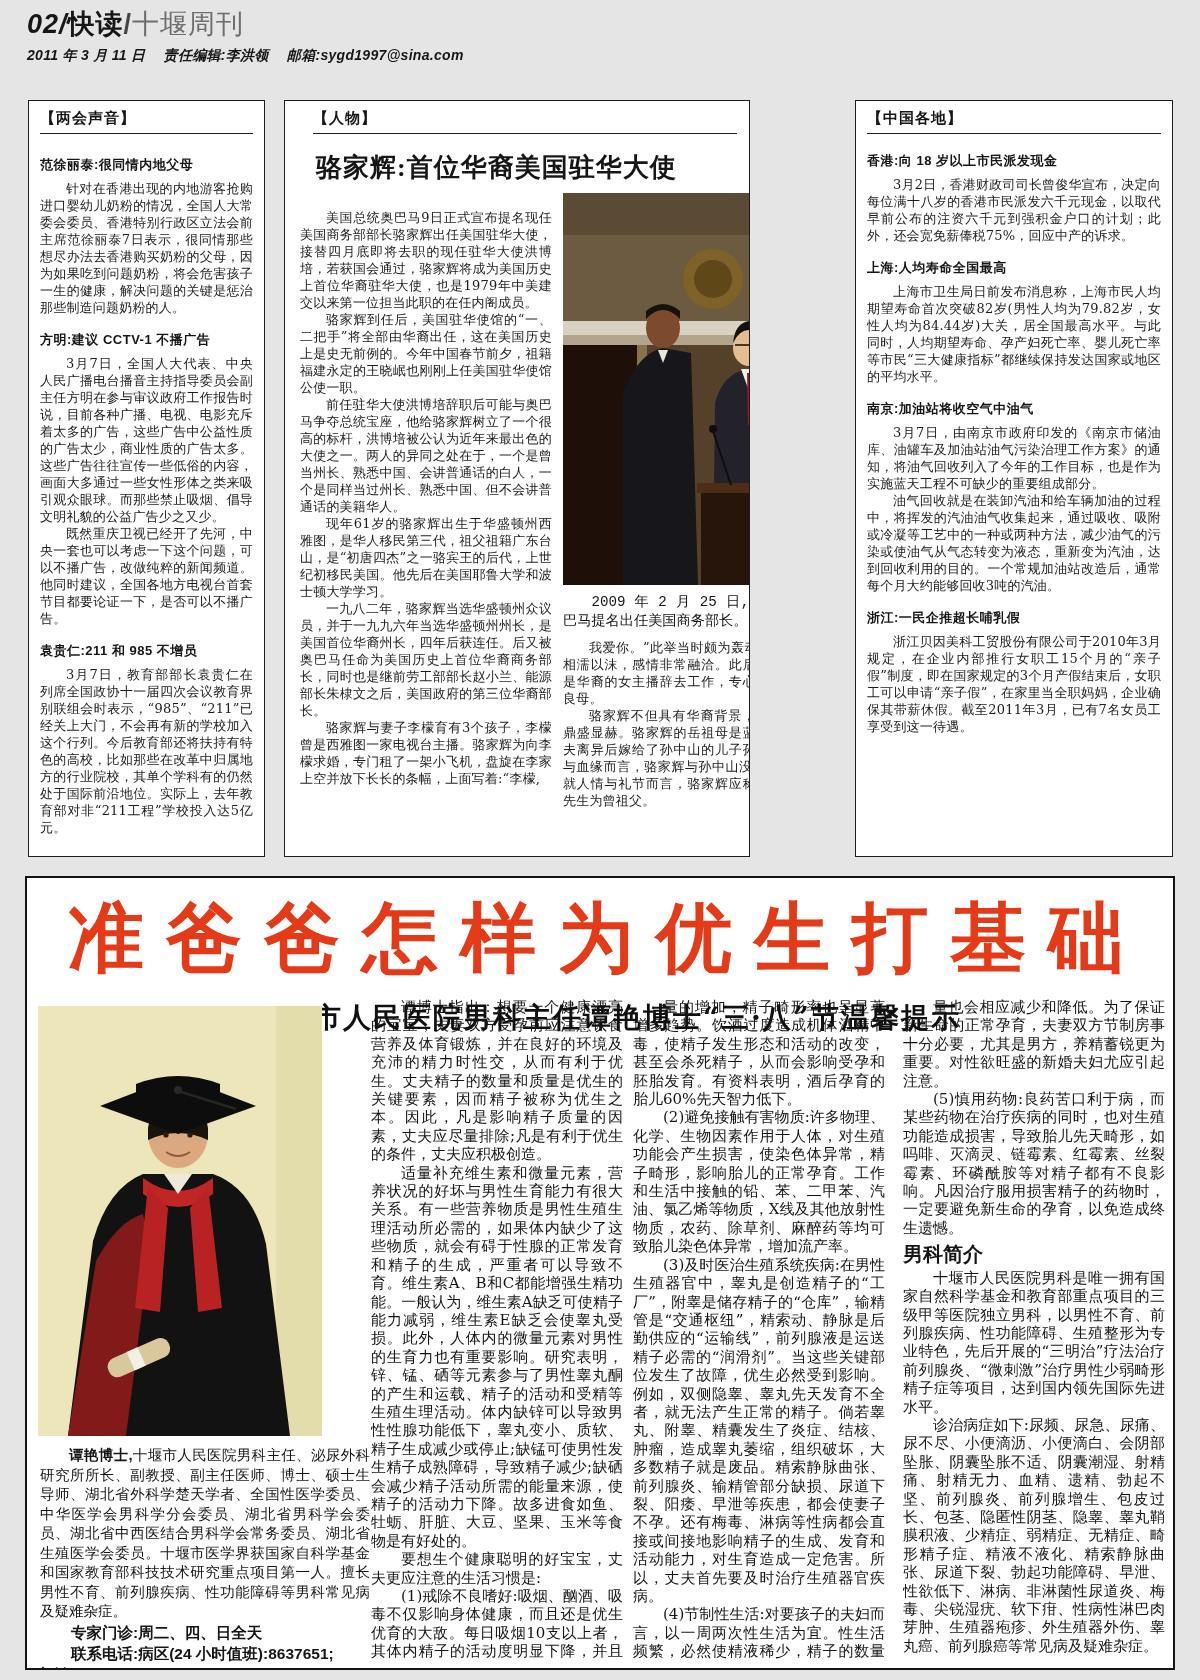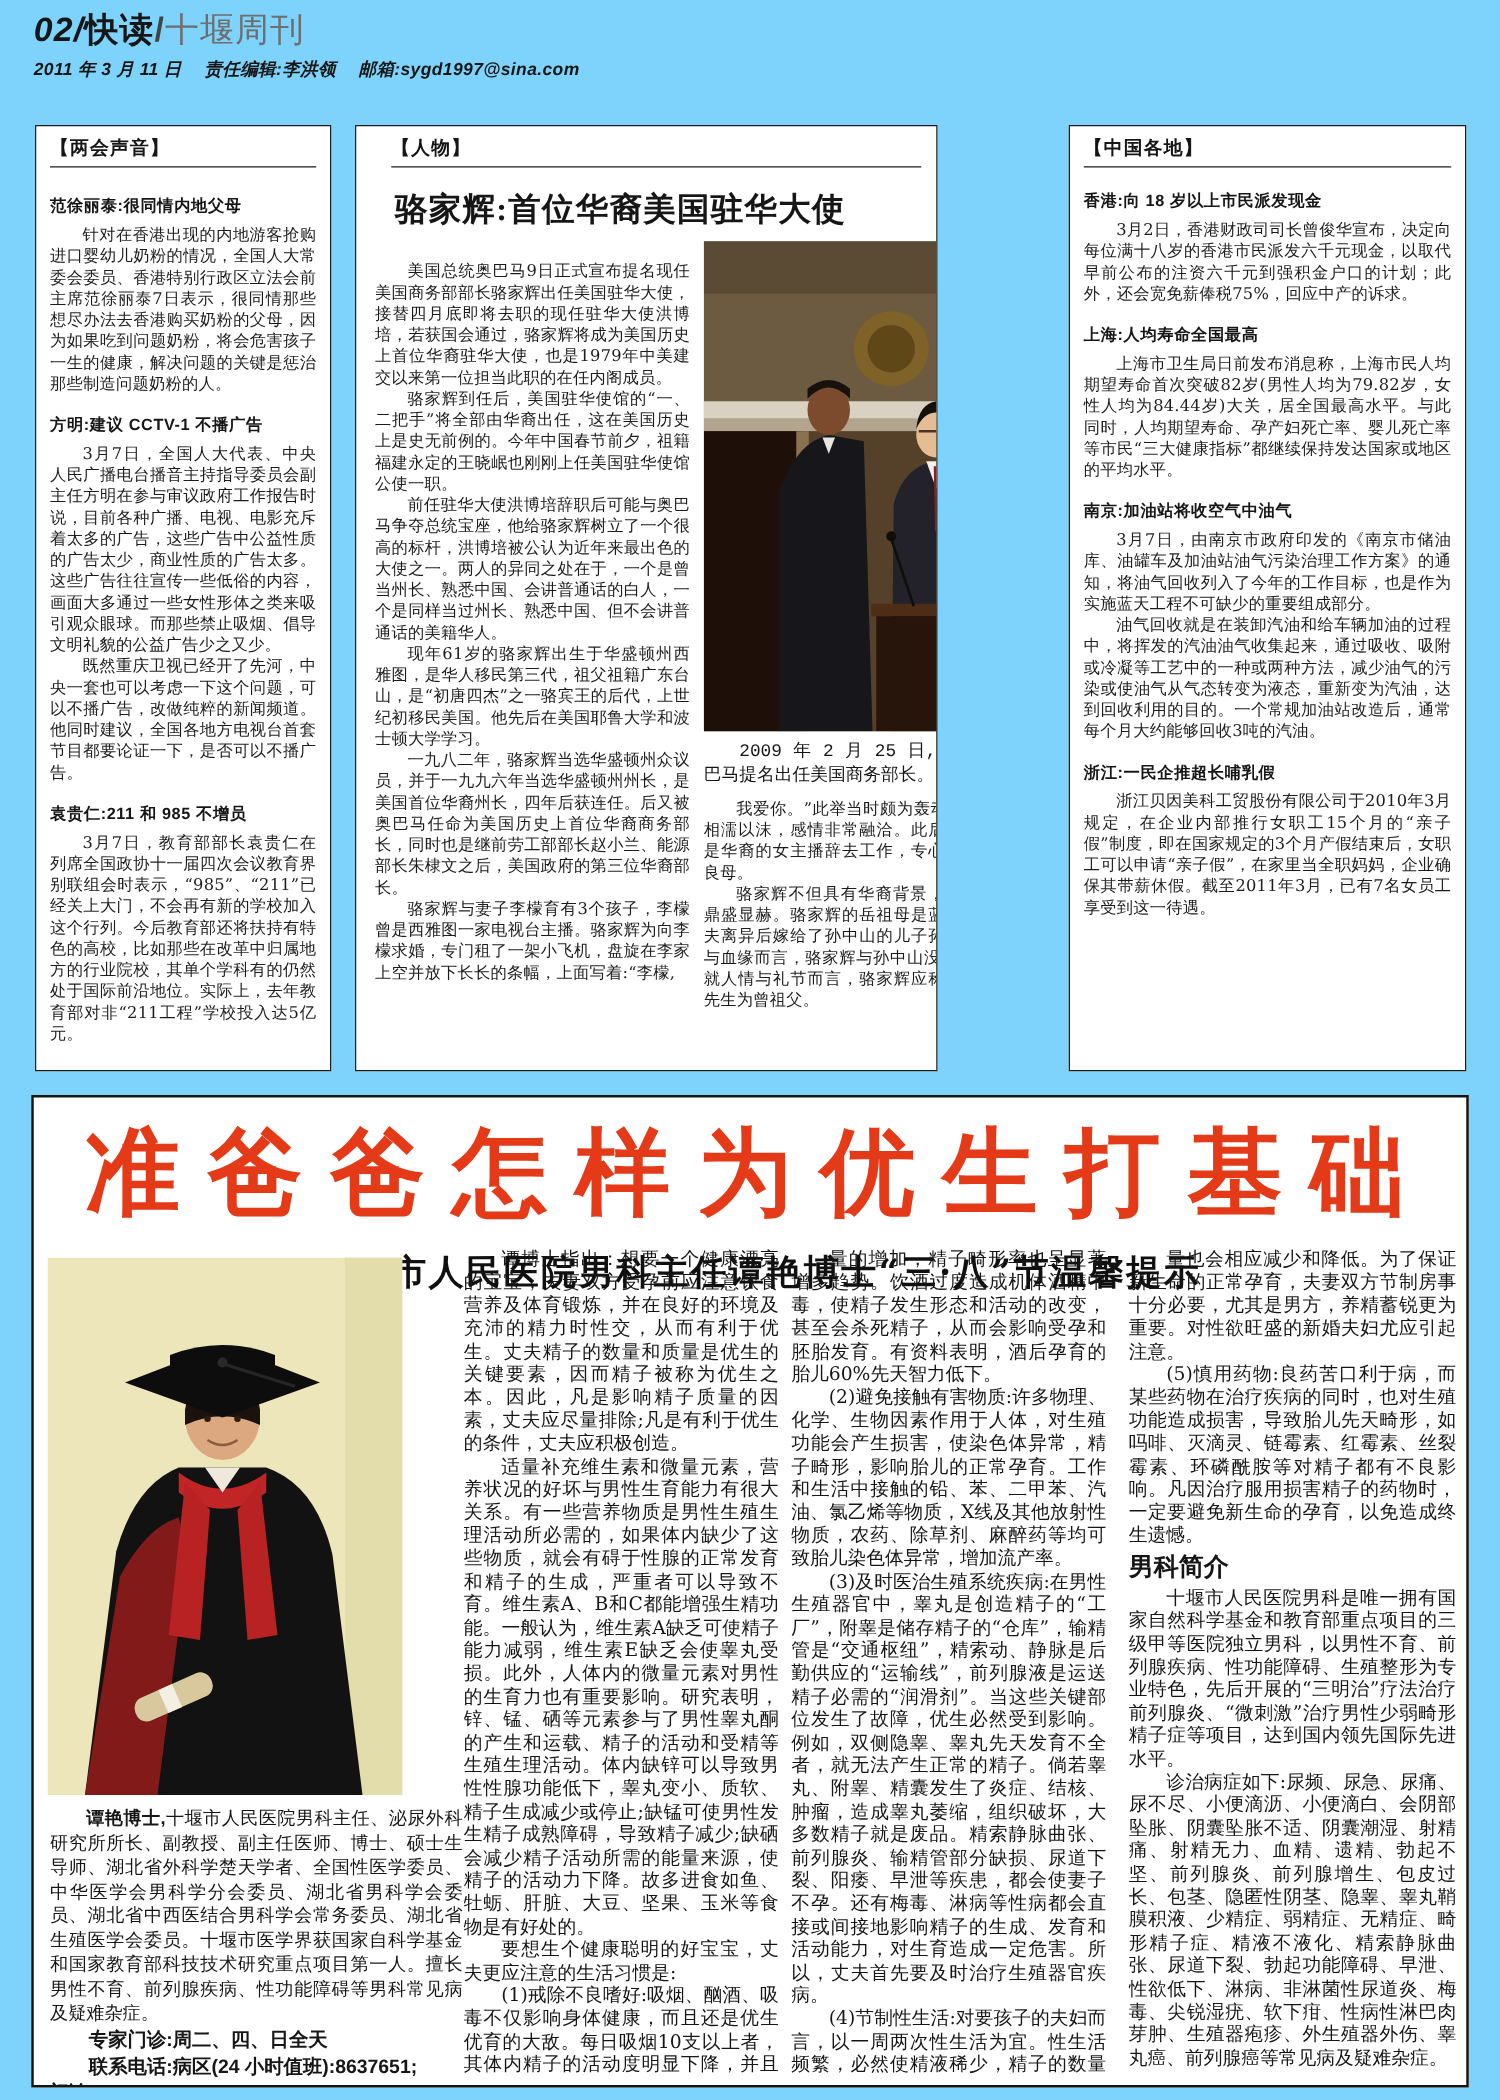--- a/index.html
+++ b/index.html
@@ -1,17 +1,17 @@
 <!DOCTYPE html>
 <html><head>
 <meta charset="utf-8">
 <style>
   * { margin:0; padding:0; box-sizing:border-box; }
   html,body { background:#ffffff; }
-  .page { position:relative; width:1200px; height:1680px; background:#7dd3fc;
+  .page { position:relative; width:1200px; height:1680px; background:#e5e5e5;
           overflow:hidden; font-family:"DejaVu Serif", serif; color:#161616; }
 
   
   .masthead { position:absolute; left:27px; top:6px; font-family:"Liberation Sans", sans-serif; }
   .mh-line1 { font-size:27px; letter-spacing:1px; }
   .mh-code { font-style:italic; font-weight:700; }
   .mh-section { font-weight:700; }
   .mh-slash { font-weight:700; color:#444; }
   .mh-pub { font-weight:400; color:#6e6e6e; }
   .mh-line2 { margin-top:5px; font-size:14px; font-weight:700; font-style:italic; letter-spacing:.3px; }

